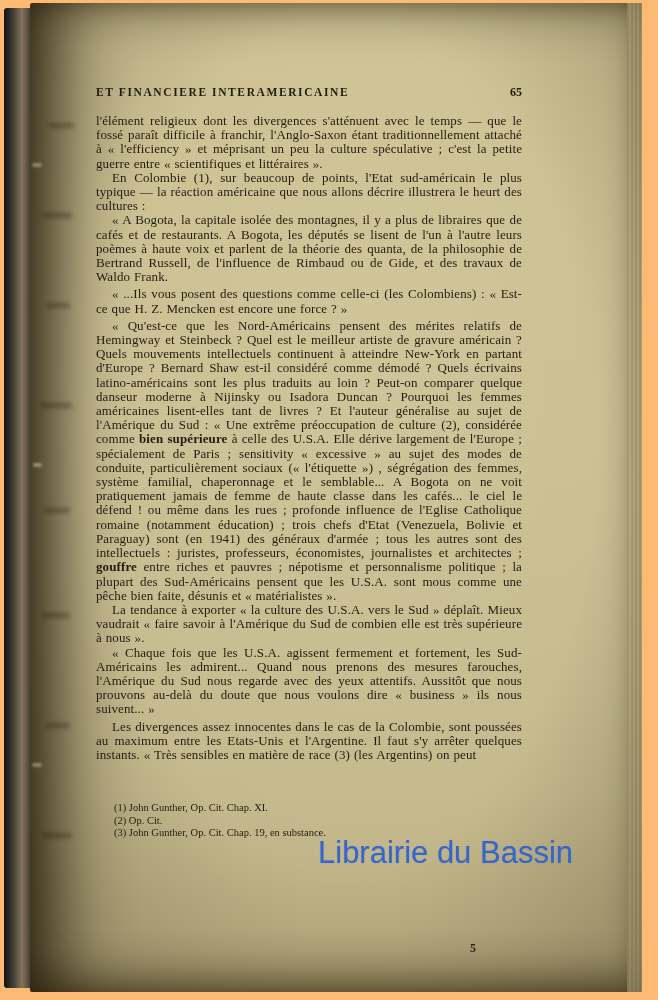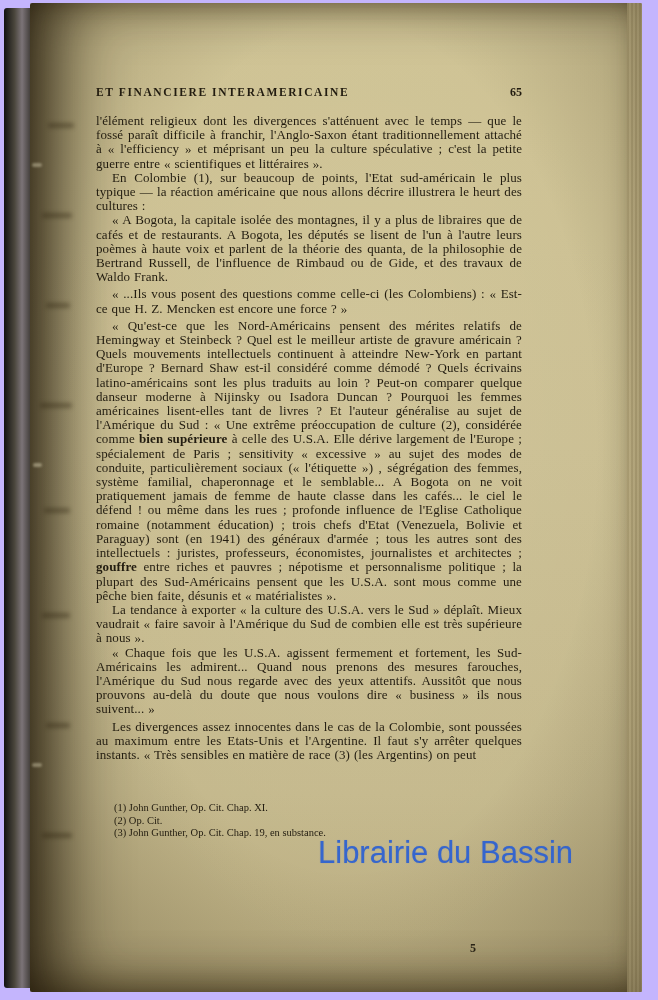--- a/index.html
+++ b/index.html
@@ -1,16 +1,16 @@
 <!DOCTYPE html>
 <html><head>
 <meta charset="utf-8">
 <style>
   html,body{margin:0;padding:0;background:#000;}
-  .photo{position:relative;width:658px;height:1000px;background:#c4b5fd;overflow:hidden;
+  .photo{position:relative;width:658px;height:1000px;background:#fdba74;overflow:hidden;
          font-family:"Liberation Serif", serif;}
   
   .under-page{position:absolute;left:4px;top:8px;width:30px;height:980px;
       background:linear-gradient(90deg,#111 0%,#4a463c 35%,#6b655ad0 60%,#2a2720 100%);
       border-radius:3px;}
   
   .page{position:absolute;left:30px;top:3px;width:612px;height:989px;
       background:
         radial-gradient(ellipse at 55% 40%, rgba(255,250,220,0.10), rgba(0,0,0,0) 70%),
         linear-gradient(180deg,#cec293 0%,#cabe92 45%,#c4b88c 80%,#b8ab7e 100%);

